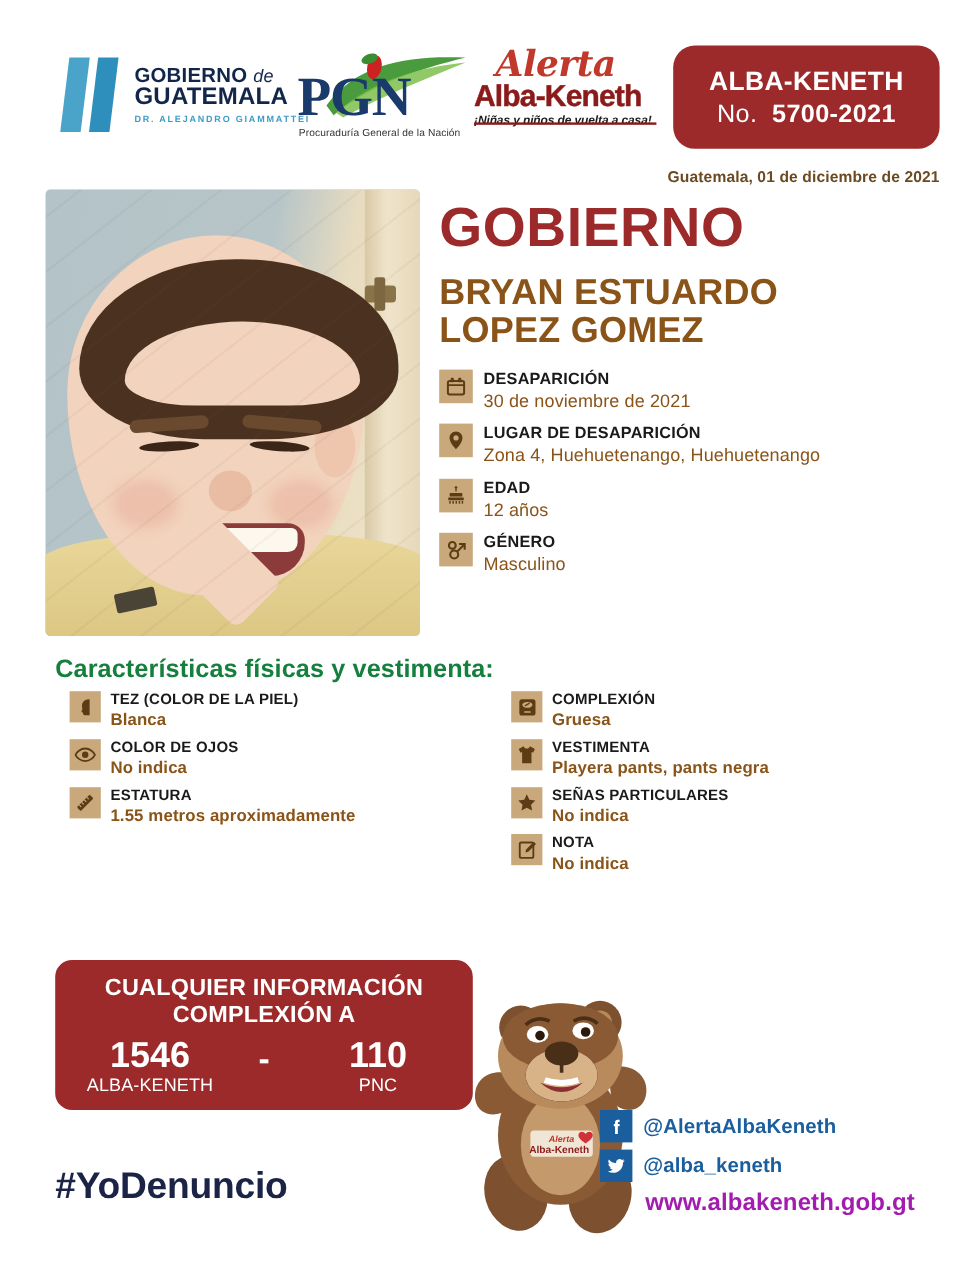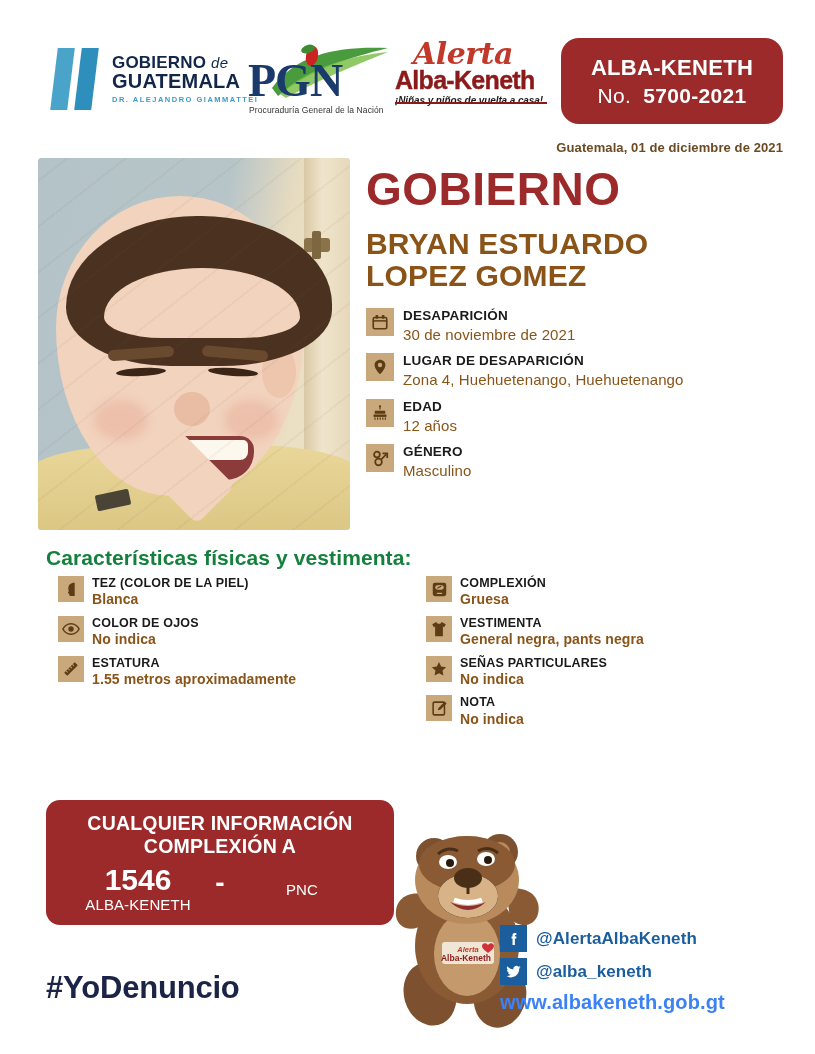--- a/index.html
+++ b/index.html
@@ -387,20 +387,21 @@
   .contact-head {
     font-size: 19.5px; font-weight: bold;
     line-height: 1.18;
     letter-spacing: .2px;
   }
   .contact-nums {
     display: flex;
     align-items: center;
     justify-content: center;
     margin-top: 7px;
+    gap: 13px;
   }
   .num-block { width: 130px; }
   .num-big {
     font-size: 30px; font-weight: bold;
     line-height: 1;
   }
   .num-sub {
     font-size: 15px;
     letter-spacing: .1px;
     margin-top: 1px;
@@ -436,23 +437,24 @@
     display: flex; align-items: center; justify-content: center;
     margin-right: 9px;
   }
   .social-handle {
     font-size: 17px; font-weight: bold;
     color: #1b5e9e;
     letter-spacing: .1px;
   }
   .website {
     font-size: 20px; font-weight: bold;
-    color: #3b82f6;
+    color: #a21caf;
     letter-spacing: .1px;
     margin-top: 2px;
+    text-align: center;
   }
 
   .hashtag {
     position: absolute;
     left: 46px; top: 970px;
     font-size: 31px; font-weight: bold;
     color: #1b2347;
     letter-spacing: -.2px;
   }
 </style>
@@ -669,21 +671,21 @@
     </div>
 
     <div class="char-row">
       <div class="char-tile">
         <svg width="18" height="18" viewBox="0 0 24 24">
             <path d="M8.5 2.5L3 5.5l2 4.2 1.8-.9V21.5h10.4V8.8l1.8.9 2-4.2-5.5-3c-.6 1.6-2 2.6-3.5 2.6s-2.9-1-3.5-2.6z" fill="#5c3c14"></path>
           </svg>
       </div>
       <div>
         <div class="char-label">VESTIMENTA</div>
-        <div class="char-value">General negra, pants negra</div>
+        <div class="char-value">Playera pants, pants negra</div>
       </div>
     </div>
 
     <div class="char-row">
       <div class="char-tile">
         <svg width="18" height="18" viewBox="0 0 24 24">
             <path d="M12 2.6l2.9 6 6.6.9-4.8 4.6 1.2 6.5L12 17.5l-5.9 3.1 1.2-6.5-4.8-4.6 6.6-.9z" fill="#5c3c14"></path>
           </svg>
       </div>
       <div>
@@ -712,20 +714,21 @@
     <div>CUALQUIER INFORMACIÓN</div>
     <div>COMPLEXIÓN A</div>
   </div>
   <div class="contact-nums">
     <div class="num-block">
       <div class="num-big">1546</div>
       <div class="num-sub">ALBA-KENETH</div>
     </div>
     <div class="num-dash">-</div>
     <div class="num-block">
+      <div class="num-big">110</div>
       <div class="num-sub">PNC</div>
     </div>
   </div>
 </div>
 
 <svg class="bear" viewBox="0 0 190 215">
 
   <path d="M58 78 C36 70 22 82 24 98 C26 112 42 114 52 106 Z" fill="#8a5a34"></path>
   <path d="M134 72 C156 66 170 80 166 96 C162 110 146 110 138 100 Z" fill="#8a5a34"></path>
 

